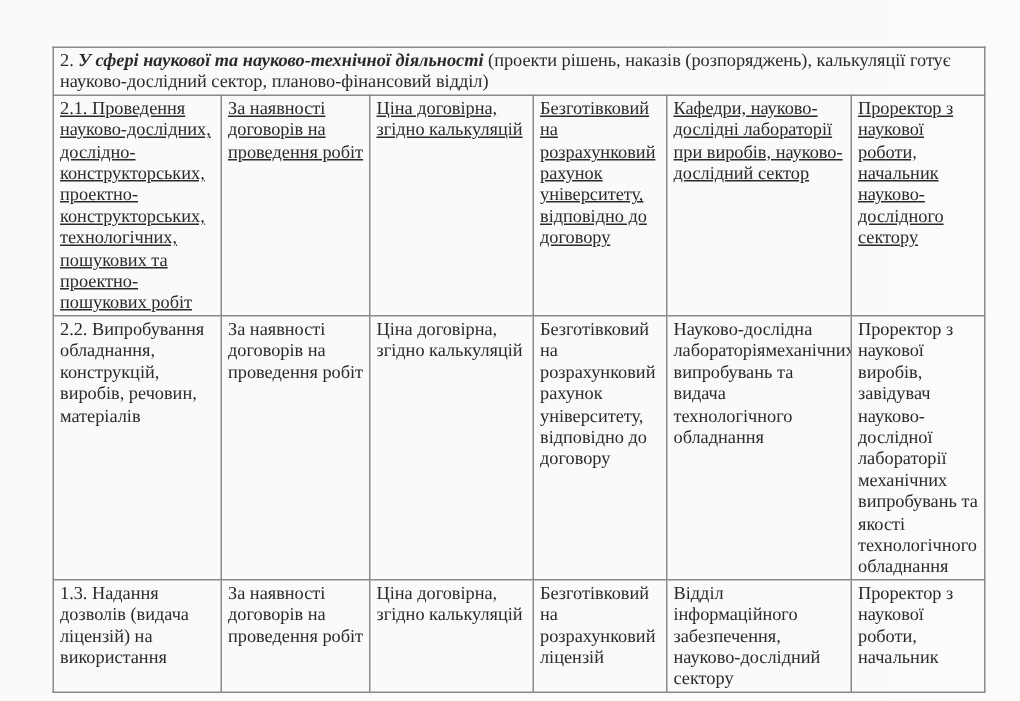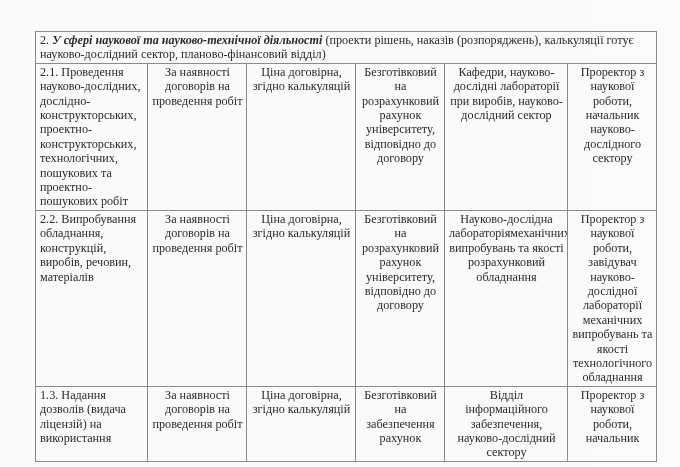--- a/index.html
+++ b/index.html
@@ -41,22 +41,22 @@
       text-align: left;
       padding-top: 1px;
       padding-bottom: 1px;
       height: 25px;
     }
     .bold-italic {
       font-weight: bold;
       font-style: italic;
     }
     td.c1 { text-align: left; }
-    td.cc { text-align: center; }
-    tr.r1 td { height: 142px; }
+    td.cc { text-align: left; }
+    tr.r1 td { height: 142px; text-decoration: underline; }
     tr.r2 td { height: 158px; }
     tr.r3 td { height: 50px; }
   </style>
 </head>
 <body>
 
 <div class="page">
   <table class="doc-table">
     <colgroup>
       <col style="width:112px">
@@ -78,27 +78,27 @@
         <td class="cc">Безготівковий на розрахунковий рахунок університету, відповідно до договору</td>
         <td class="cc">Кафедри, науково-дослідні лабораторії при виробів, науково-дослідний сектор</td>
         <td class="cc">Проректор з наукової роботи, начальник науково-дослідного сектору</td>
       </tr>
 
       <tr class="r2">
         <td class="c1">2.2. Випробування обладнання, конструкцій, виробів, речовин, матеріалів</td>
         <td class="cc">За наявності договорів на проведення робіт</td>
         <td class="cc">Ціна договірна, згідно калькуляцій</td>
         <td class="cc">Безготівковий на розрахунковий рахунок університету, відповідно до договору</td>
-        <td class="cc">Науково-дослідна лабораторіямеханічних випробувань та якості розрахунковий обладнання</td>
-        <td class="cc">Проректор з наукової роботи, завідувач науково-дослідної лабораторії механічних випробувань та якості технологічного обладнання</td>
+        <td class="cc">Науково-дослідна лабораторіямеханічних випробувань та видача технологічного обладнання</td>
+        <td class="cc">Проректор з наукової виробів, завідувач науково-дослідної лабораторії механічних випробувань та якості технологічного обладнання</td>
       </tr>
 
       <tr class="r3">
         <td class="c1">1.3. Надання дозволів (видача ліцензій) на використання</td>
         <td class="cc">За наявності договорів на проведення робіт</td>
         <td class="cc">Ціна договірна, згідно калькуляцій</td>
-        <td class="cc">Безготівковий на забезпечення рахунок</td>
+        <td class="cc">Безготівковий на розрахунковий ліцензій</td>
         <td class="cc">Відділ інформаційного забезпечення, науково-дослідний сектору</td>
         <td class="cc">Проректор з наукової роботи, начальник</td>
       </tr>
     </tbody>
   </table>
 </div>
 
 </body></html>

